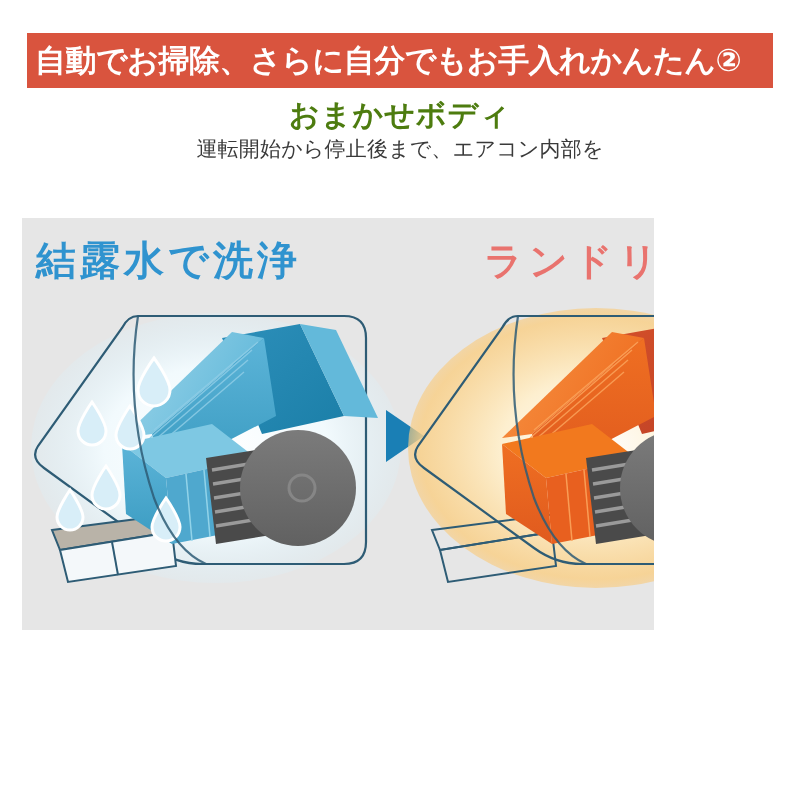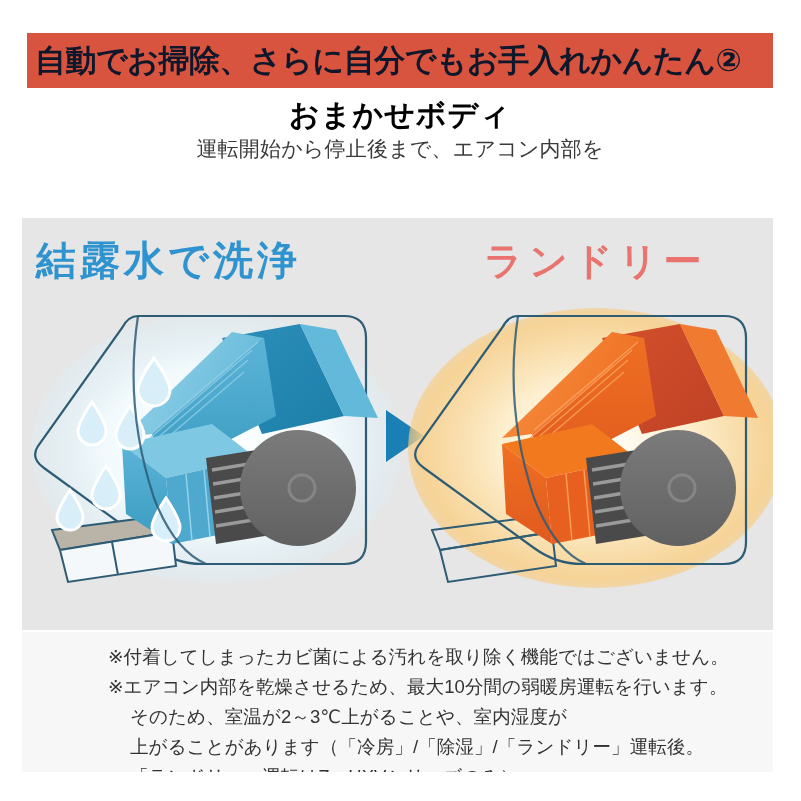--- a/index.html
+++ b/index.html
@@ -23,54 +23,54 @@
     width: 746px;
     height: 55px;
     background: #d9543e;
     display: flex;
     align-items: center;
     justify-content: flex-start;
     box-sizing: border-box;
     padding-left: 8px;
   }
   #banner-text {
-    color: #0f172a;
+    color: #ffffff;
     font-size: 31px;
     font-weight: bold;
     letter-spacing: -0.5px;
     white-space: nowrap;
     line-height: 1;
   }
   
   #heading-block {
     position: absolute;
     left: 27px;
     top: 96px;
     width: 746px;
     text-align: center;
   }
   #main-title {
     font-size: 30px;
     font-weight: bold;
-    color: #000000;
+    color: #4d7c0f;
     line-height: 1.25;
     letter-spacing: 1px;
   }
   .subtitle-line {
     font-size: 21px;
     color: #3a3a3a;
     line-height: 1.45;
     letter-spacing: 0.2px;
   }
   
   #illus-panel {
     position: absolute;
     left: 22px;
     top: 218px;
-    width: 751px;
+    width: 632px;
     height: 412px;
     background: #e6e6e6;
     overflow: hidden;
   }
   .panel-caption {
     position: absolute;
     font-size: 40px;
     font-weight: bold;
     letter-spacing: 4px;
     line-height: 1;
@@ -300,22 +300,15 @@
           <line x1="190" y1="228" x2="276" y2="214"></line>
         </g>
         <circle cx="272" cy="190" r="58" fill="url(#fanBodyR)"></circle>
         <circle cx="276" cy="190" r="13" fill="none" stroke="#868686" stroke-width="3"></circle>
 
         <path d="M112 18 Q98 110 128 200 Q148 252 180 266" fill="none" stroke="#2e5c75" stroke-width="2.2" opacity="0.85"></path>
       </svg>
     </div>
   </div>
 
-  <div id="footnotes">
-    <div class="fn-line">※付着してしまったカビ菌による汚れを取り除く機能ではございません。</div>
-    <div class="fn-line">※エアコン内部を乾燥させるため、最大10分間の弱暖房運転を行います。</div>
-    <div class="fn-line fn-indent">そのため、室温が2～3℃上がることや、室内湿度が</div>
-    <div class="fn-line fn-indent">上がることがあります（「冷房」/「除湿」/「ランドリー」運転後。</div>
-    <div class="fn-line fn-indent">「ランドリー」運転はZ・HXVシリーズのみ）。</div>
-  </div>
 
   <div id="bottom-strip"></div>
 </div>
 
 </body></html>

